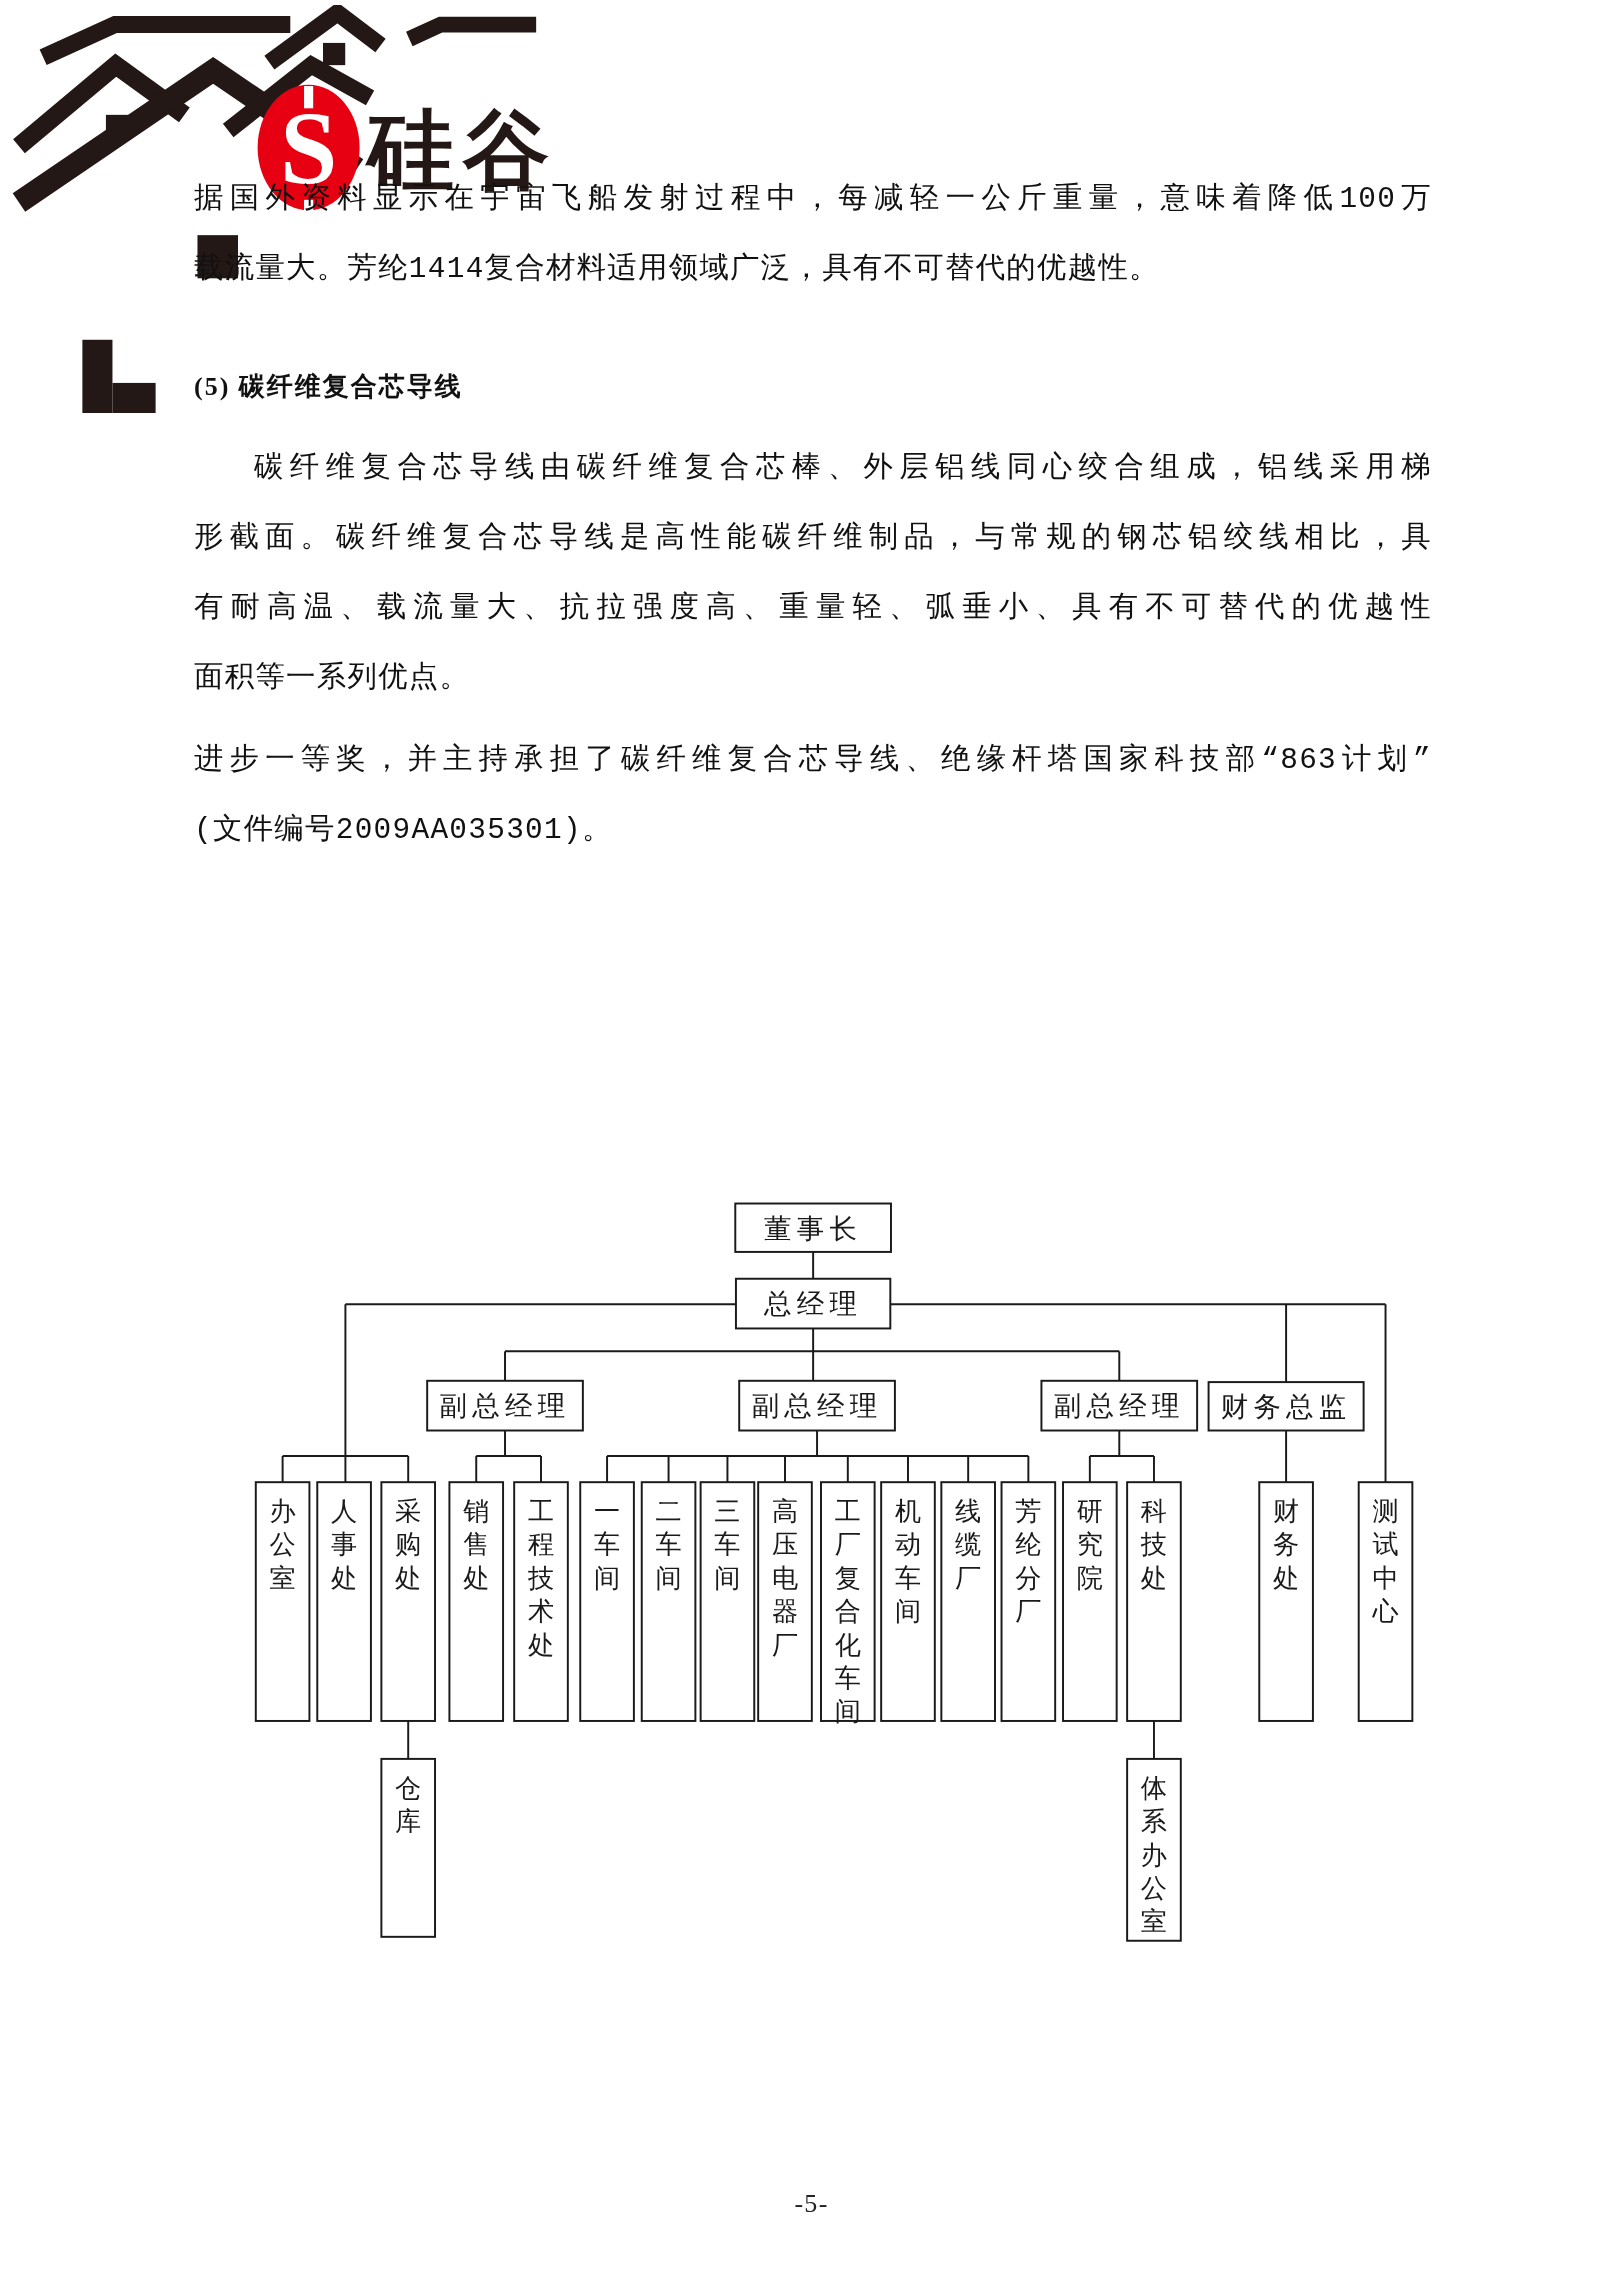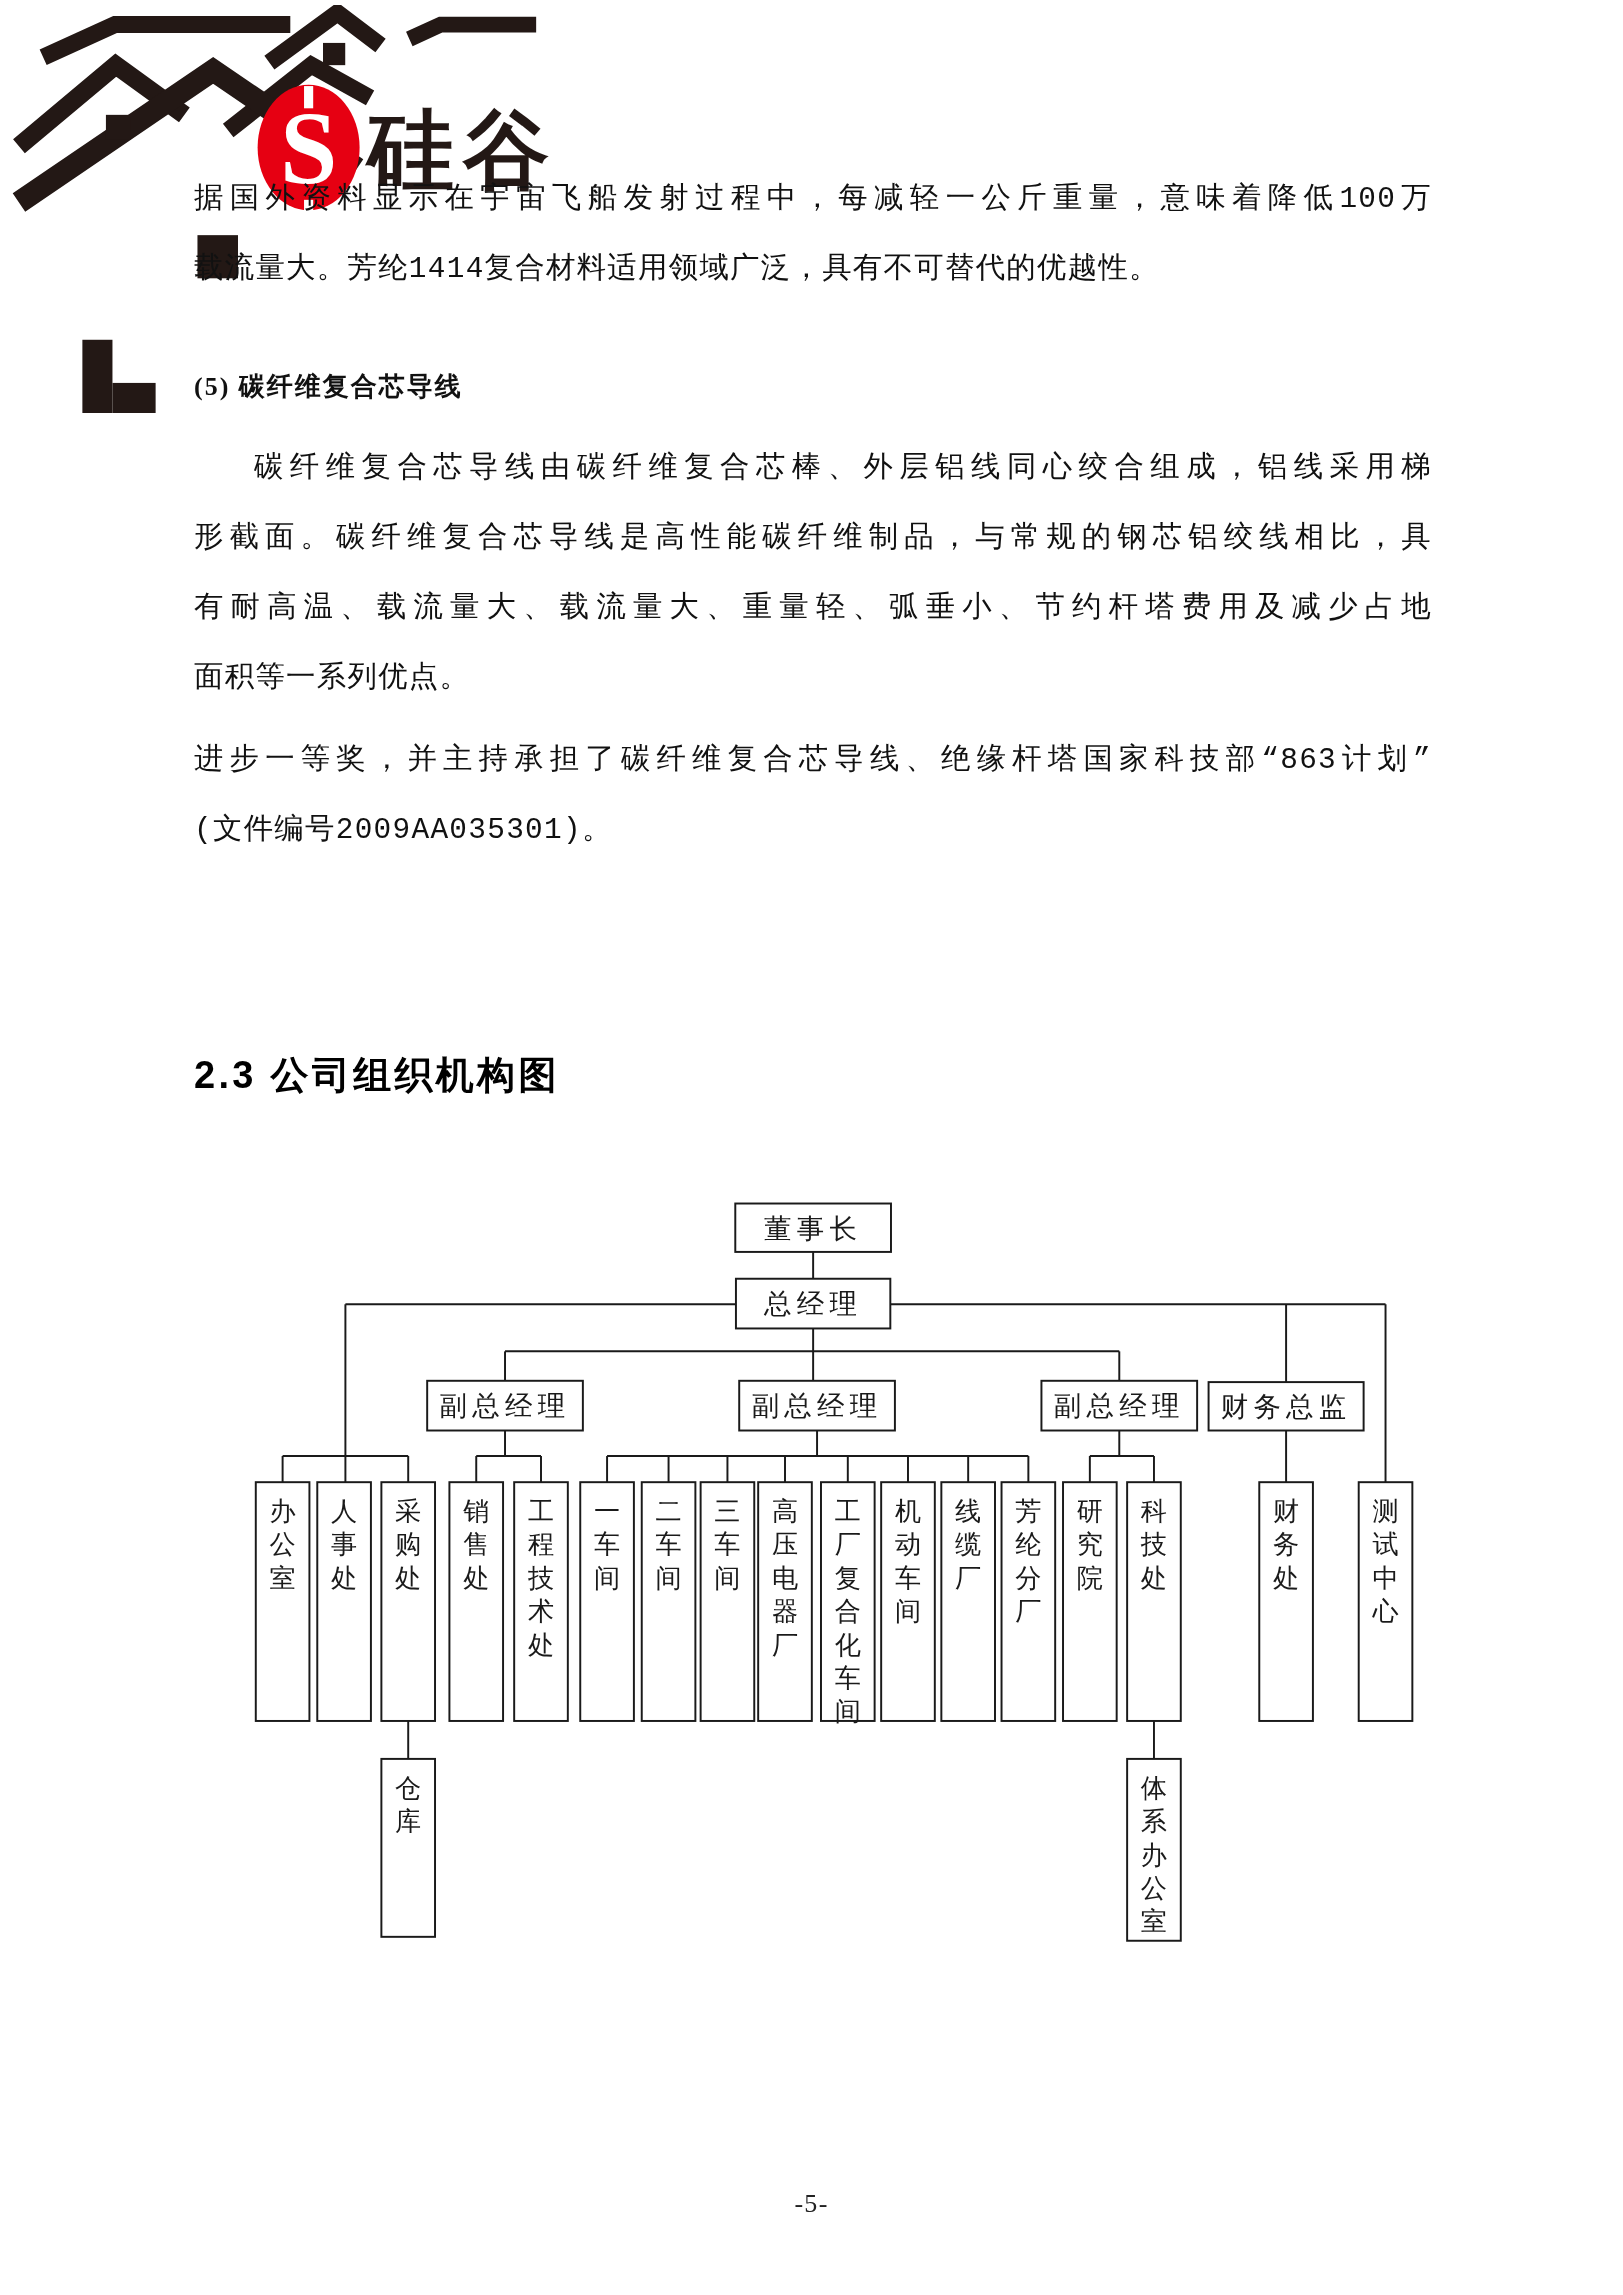--- a/index.html
+++ b/index.html
@@ -58,30 +58,29 @@
   <div class="textblock" style="top:165px">
       <div class="bline full">据国外资料显示在宇宙飞船发射过程中，每减轻一公斤重量，意味着降低100万</div>
       <div class="bline">载流量大。芳纶1414复合材料适用领域广泛，具有不可替代的优越性。</div>
     </div>
 
   <div class="h5">(5) 碳纤维复合芯导线</div>
 
   <div class="textblock" style="top:434px">
       <div class="bline full ind">碳纤维复合芯导线由碳纤维复合芯棒、外层铝线同心绞合组成，铝线采用梯</div>
       <div class="bline full">形截面。碳纤维复合芯导线是高性能碳纤维制品，与常规的钢芯铝绞线相比，具</div>
-      <div class="bline full">有耐高温、载流量大、载流量大、重量轻、弧垂小、节约杆塔费用及减少占地</div>
+      <div class="bline full">有耐高温、载流量大、抗拉强度高、重量轻、弧垂小、具有不可替代的优越性</div>
       <div class="bline">面积等一系列优点。</div>
     </div>
 
   <div class="textblock" style="top:726px">
       <div class="bline full">进步一等奖，并主持承担了碳纤维复合芯导线、绝缘杆塔国家科技部“863计划”</div>
       <div class="bline">(文件编号2009AA035301)。</div>
     </div>
 
-  <div class="h23">2.3 公司组织机构图</div>
 
   <svg id="orgchart" width="1623" height="785" viewBox="0 0 2481 1200">
       <line x1="1243" y1="113" x2="1243" y2="154" stroke="#1a1a1a" stroke-width="3"></line>
       <line x1="1125" y1="193" x2="528" y2="193" stroke="#1a1a1a" stroke-width="3"></line>
       <line x1="528" y1="193" x2="528" y2="425" stroke="#1a1a1a" stroke-width="3"></line>
       <line x1="432" y1="425" x2="624" y2="425" stroke="#1a1a1a" stroke-width="3"></line>
       <line x1="432" y1="425" x2="432" y2="465" stroke="#1a1a1a" stroke-width="3"></line>
       <line x1="528" y1="425" x2="528" y2="465" stroke="#1a1a1a" stroke-width="3"></line>
       <line x1="624" y1="425" x2="624" y2="465" stroke="#1a1a1a" stroke-width="3"></line>
       <line x1="1361" y1="193" x2="2118" y2="193" stroke="#1a1a1a" stroke-width="3"></line>

